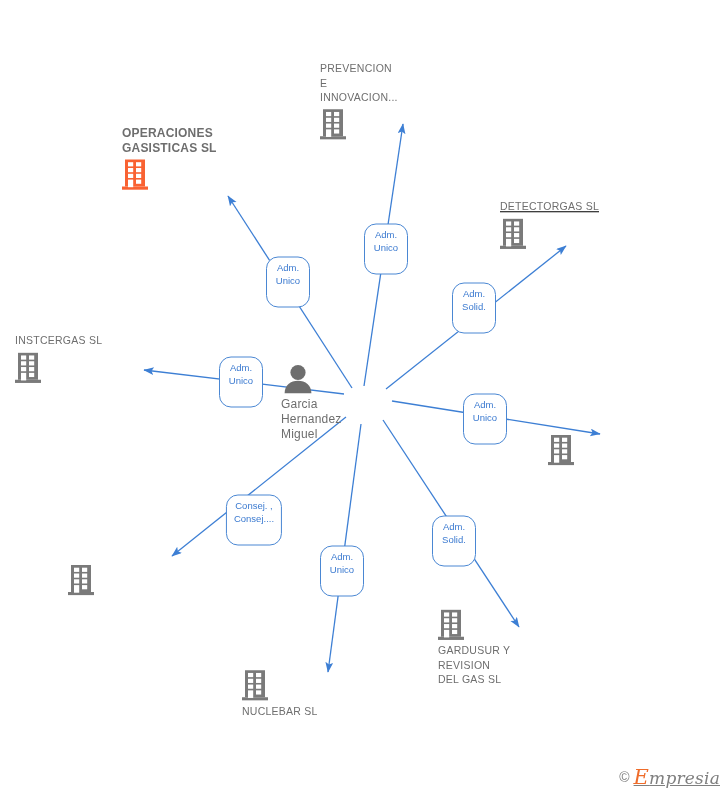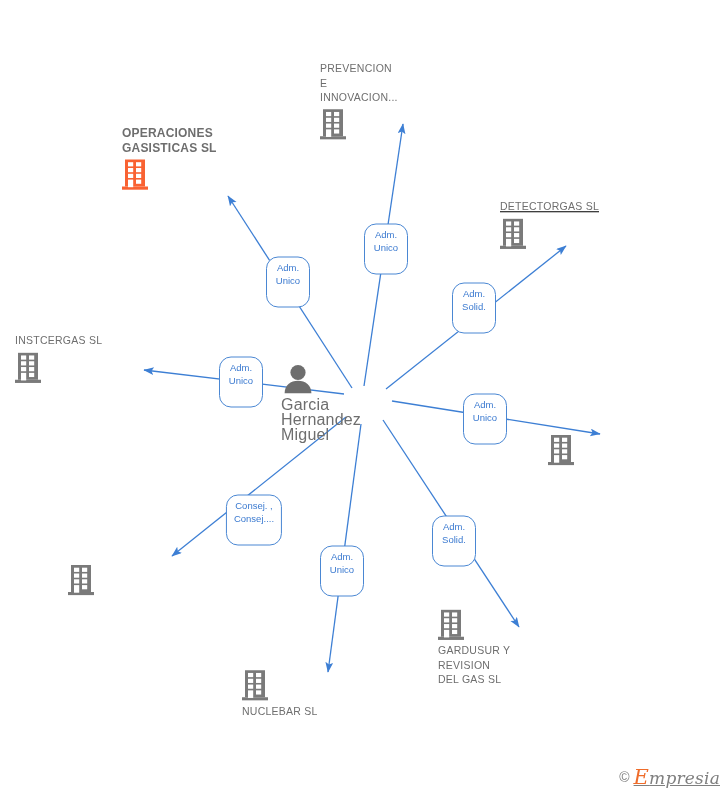--- a/index.html
+++ b/index.html
@@ -31,21 +31,21 @@
         white-space:pre-line;
   }
   .node.company .caption{font-size:10.5px;}
   .node.company.highlight .caption{
         color:#6e6e6e;
         font-weight:bold;
         font-size:12px;
         letter-spacing:.2px;
   }
   .node.person .caption{
-        font-size:16px;line-height:15px;color:#6e6e6e;letter-spacing:.2px;
+        font-size:12px;line-height:15px;color:#6e6e6e;letter-spacing:.2px;
   }
   .node .caption.above{margin-bottom:4px;}
   .node .caption.below{margin-top:3px;}
 
   
   .elabel{
     position:absolute;
     transform:translate(-50%,-50%);
     box-sizing:border-box;
     border:1px solid #4a87d3;

